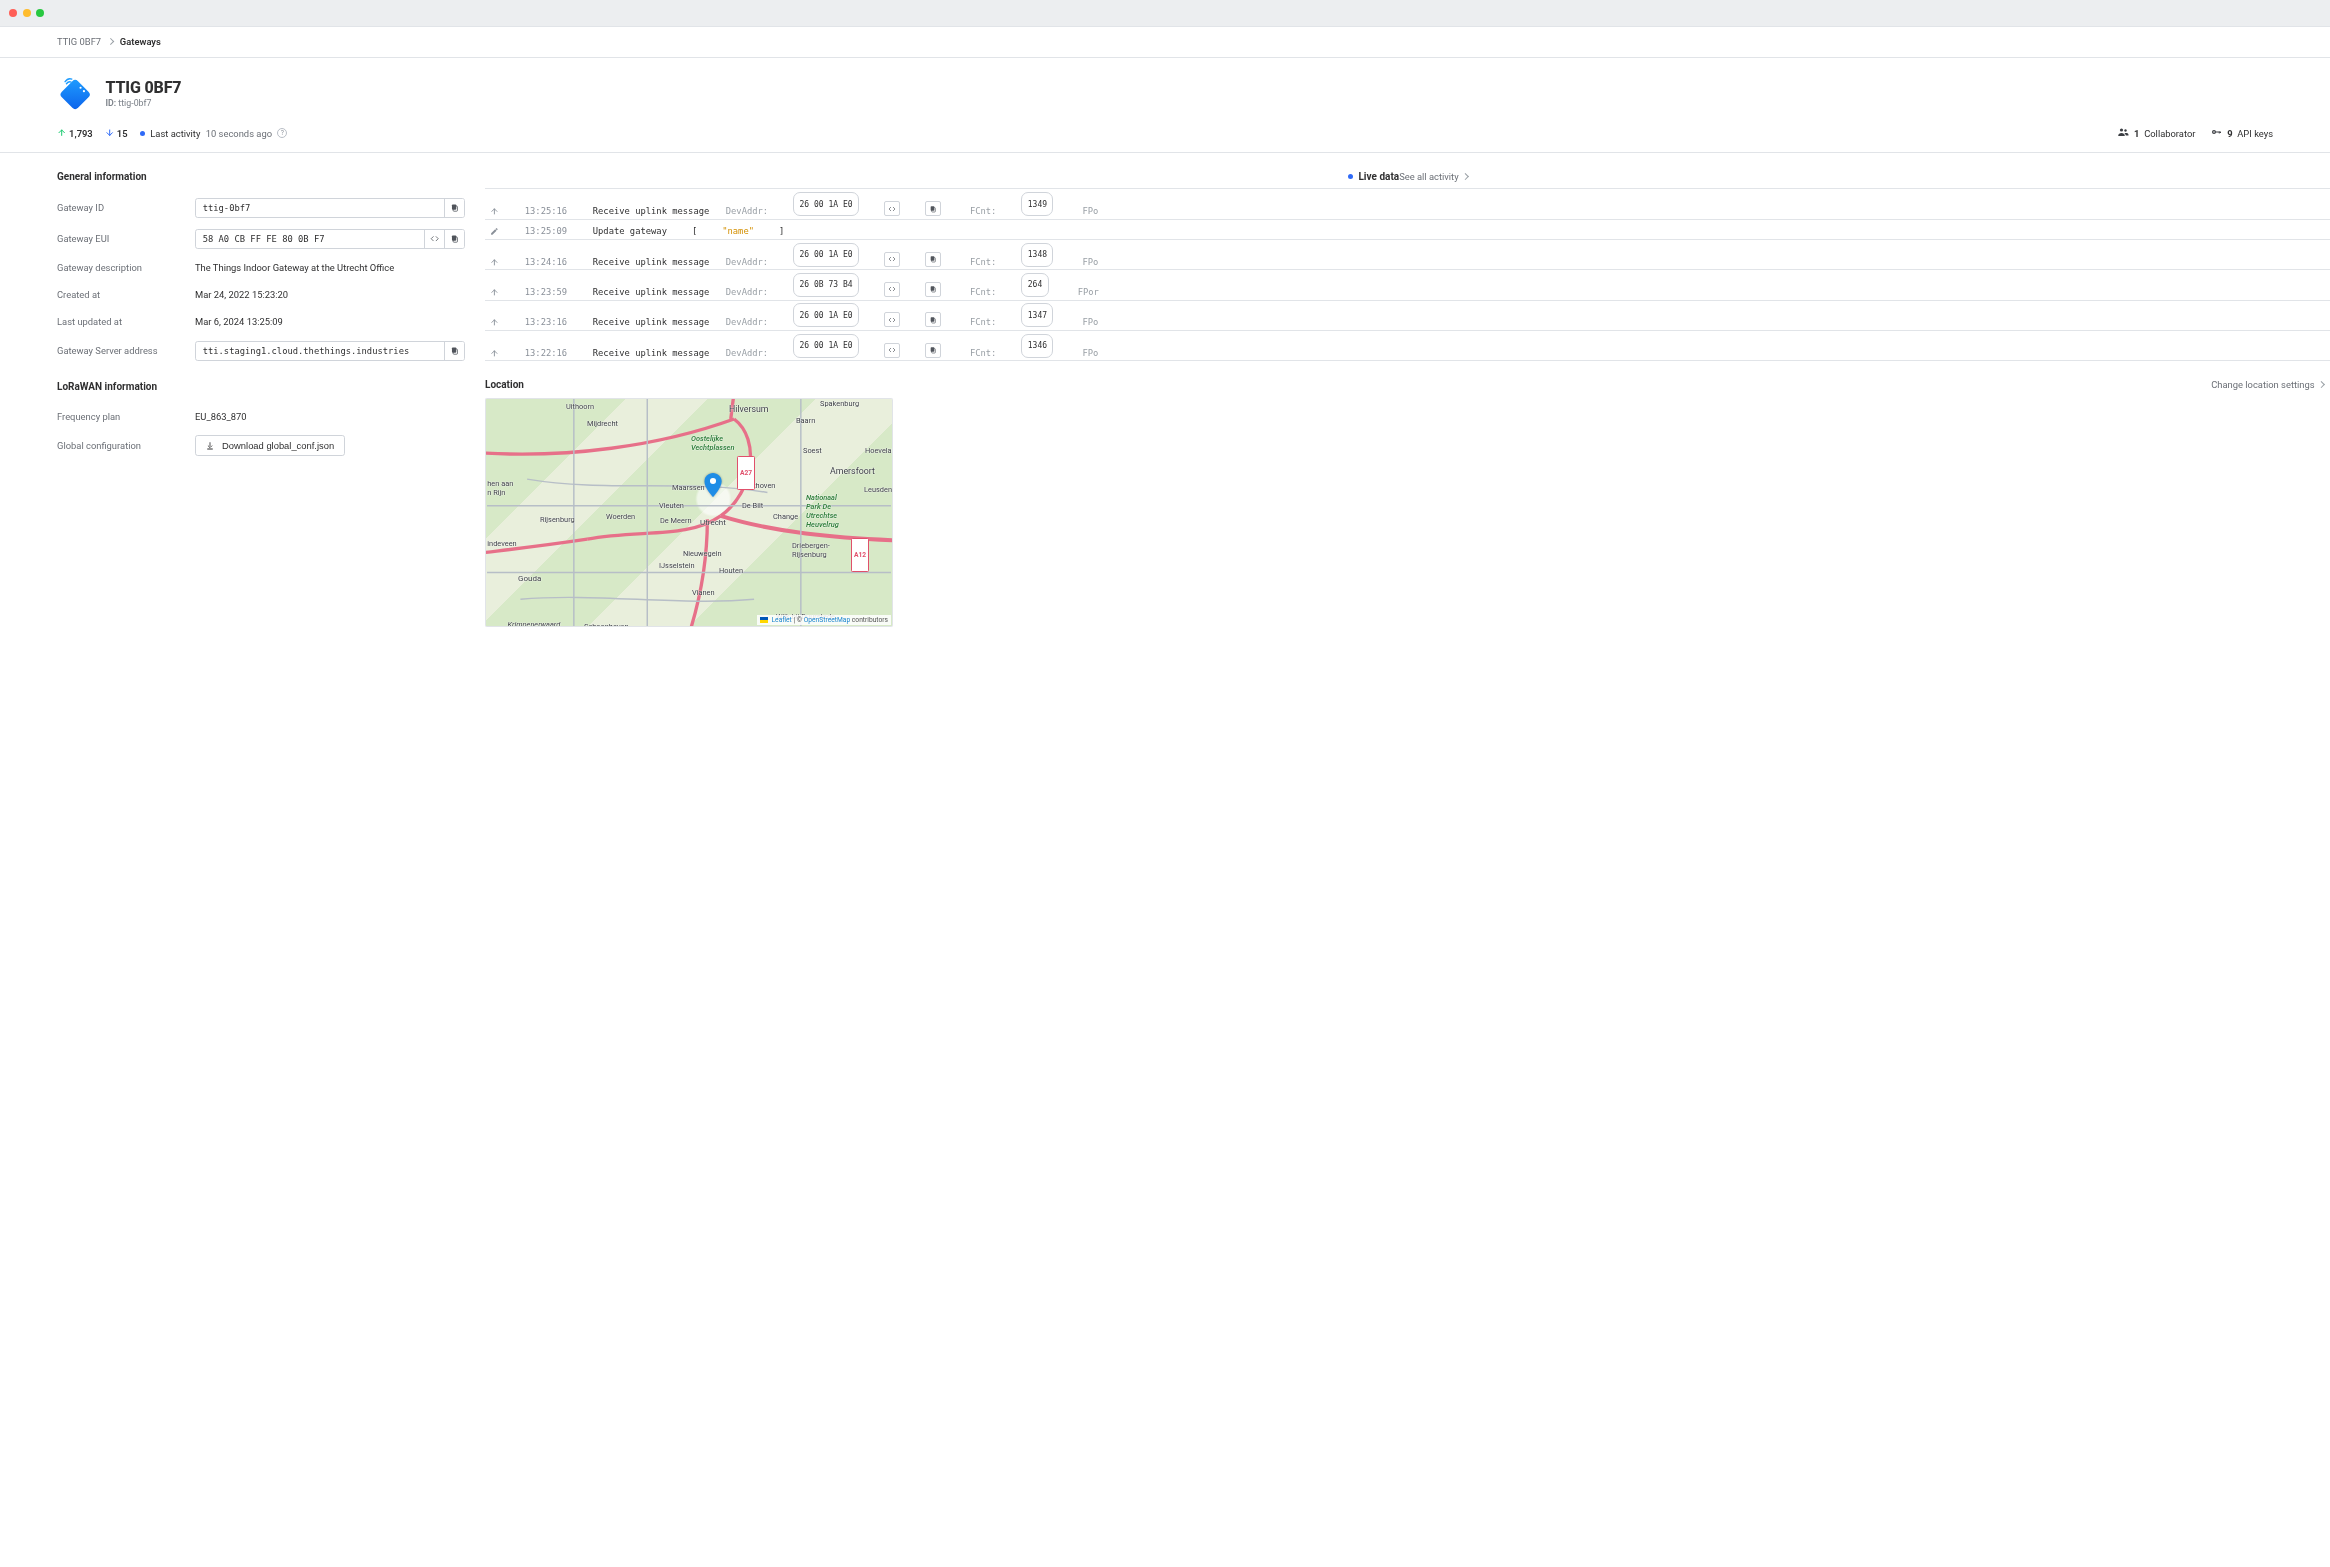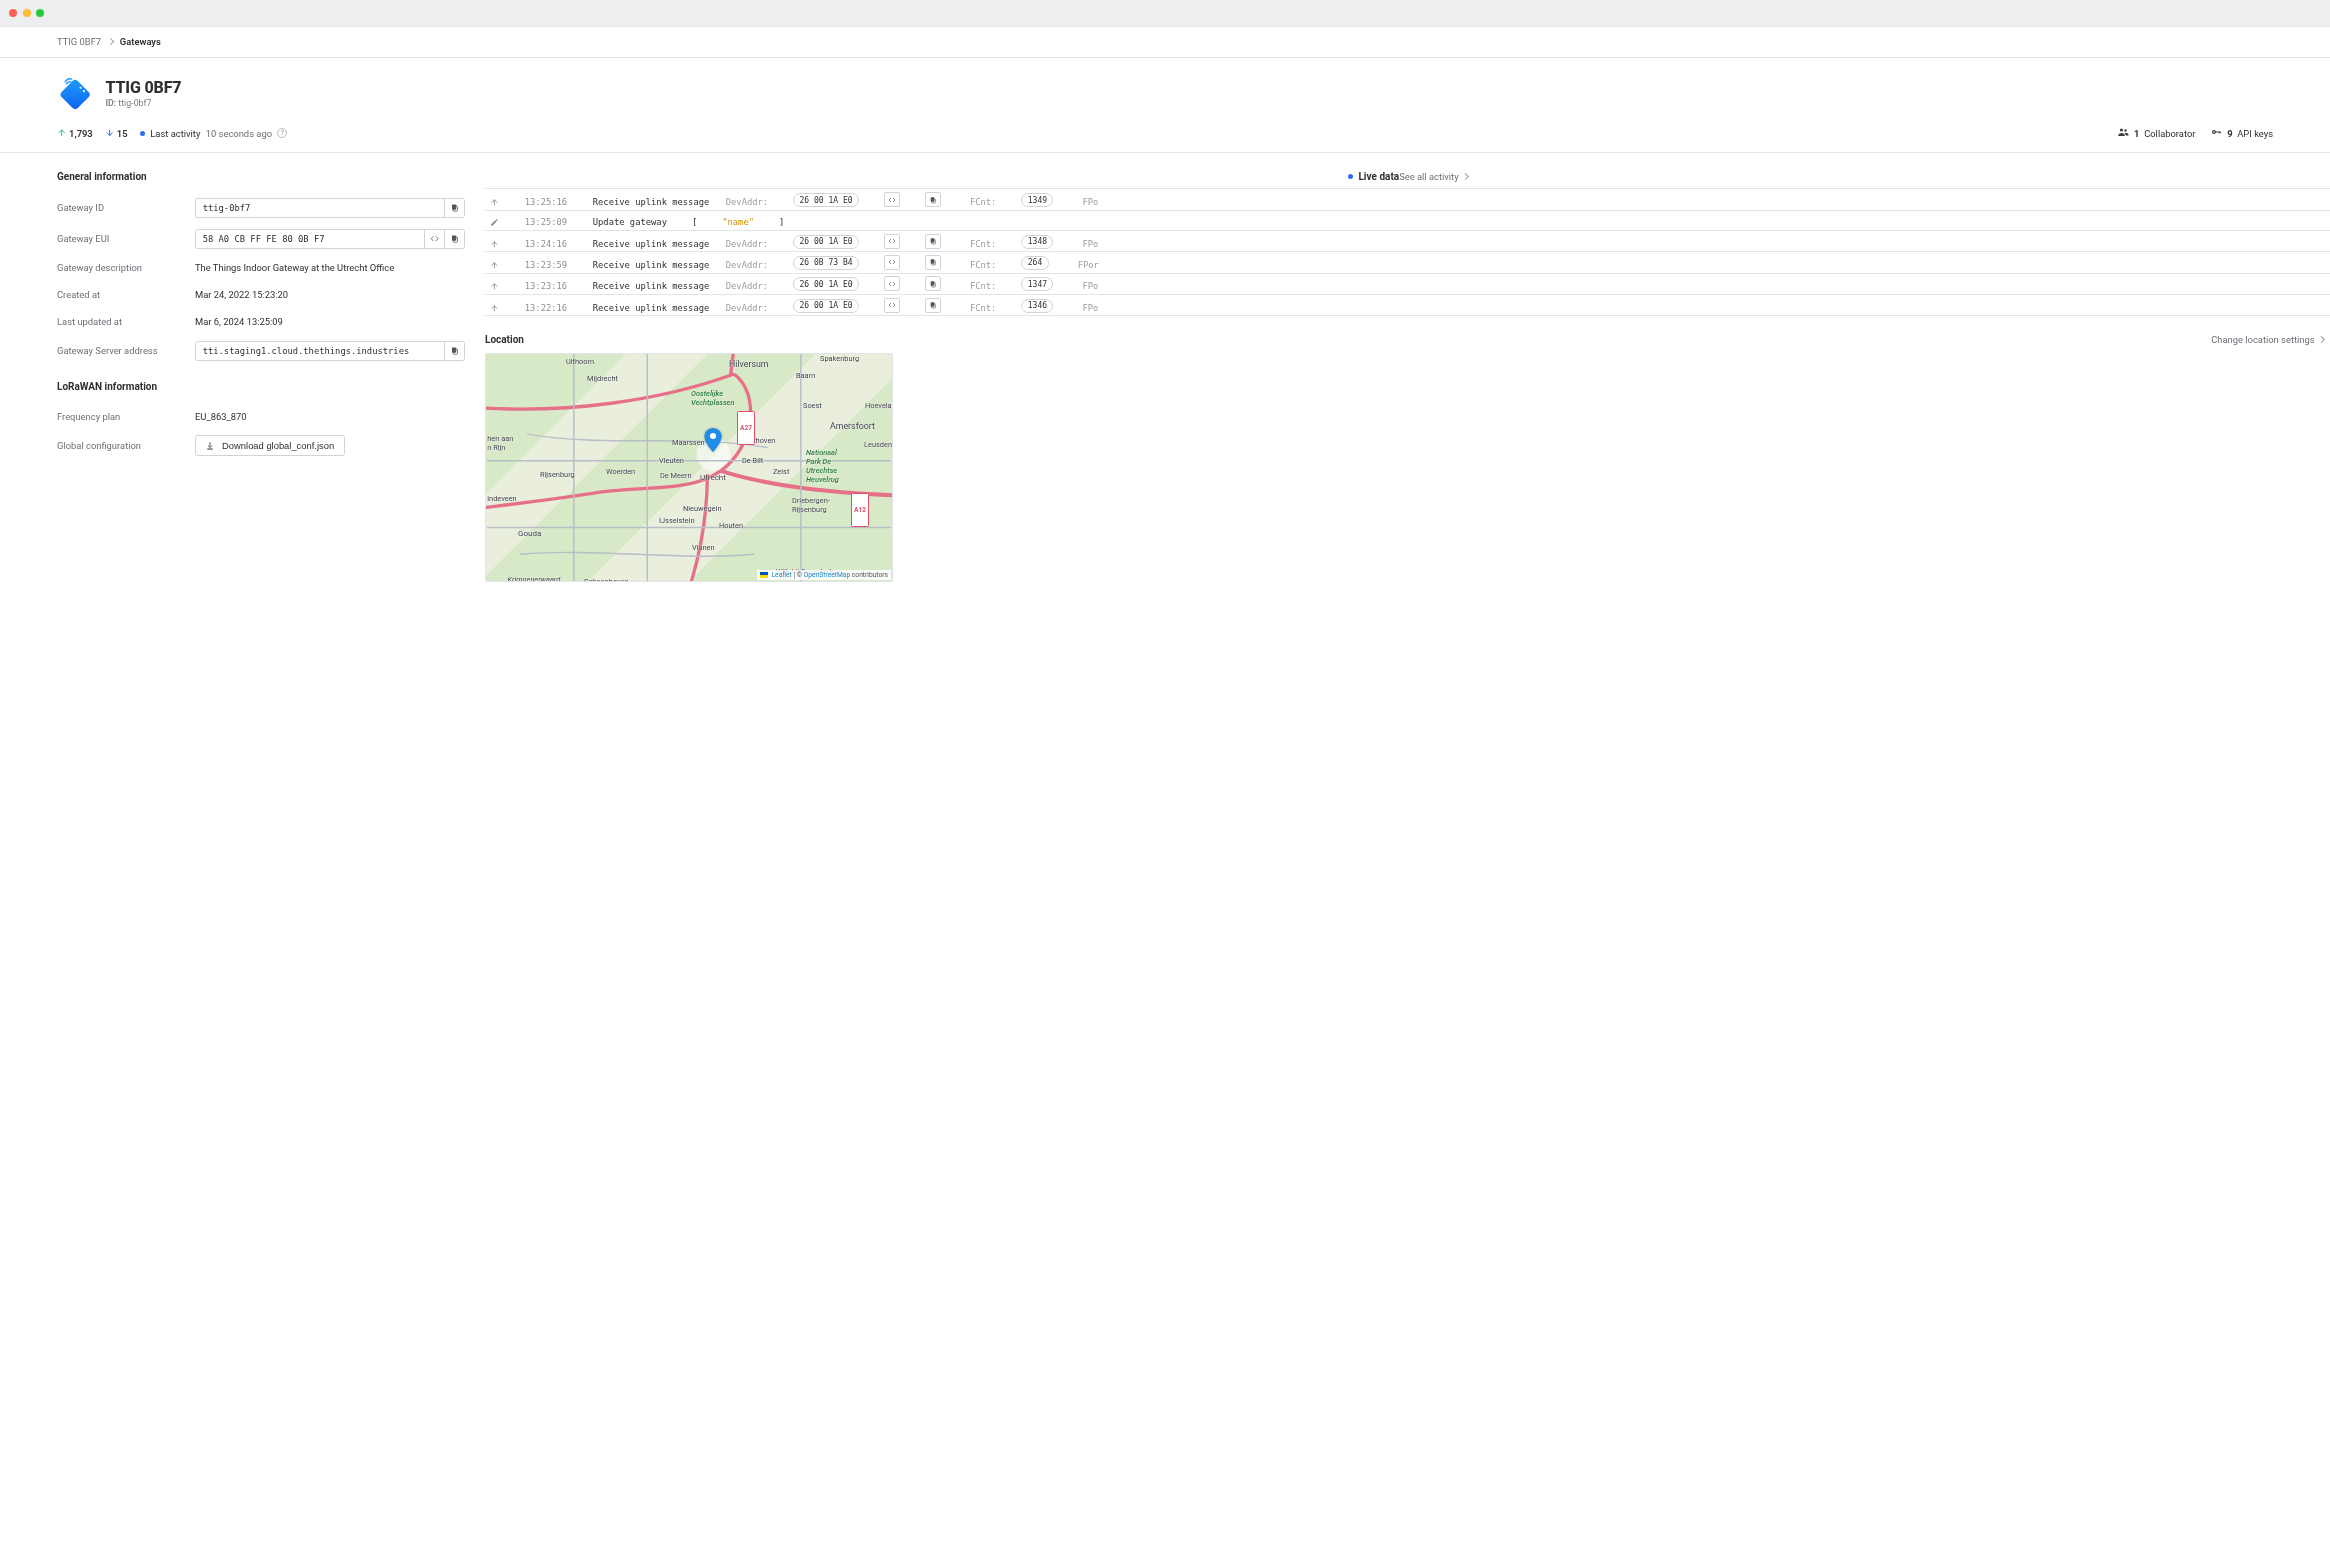--- a/index.html
+++ b/index.html
@@ -146,21 +146,21 @@
     font-family: ui-monospace, SFMono-Regular, Menlo, Consolas, monospace;
     font-size:8.8px; color:var(--text); min-height:20px;
     white-space:nowrap; overflow:hidden;
   }
   .live-row .icon { color:#8a9099; display:flex; width:9.4px; }
   .live-row .icon svg { width:8.8px; height:8.8px; }
   .live-row .ts { color:#8a9099; width:43px; }
   .live-row .msg { color:var(--text); width:108px; }
   .live-row .k { color:#9aa0a6; }
   .pill {
-    display:inline-flex; align-items:center; padding:0 5.4px; height:14px;
+    display:inline-flex; align-items:center; padding:0 5.4px; height:24px;
     border:0.7px solid var(--border-strong); border-radius:7px;
     font-family: ui-monospace, SFMono-Regular, Menlo, Consolas, monospace;
     font-size:8px; color:var(--code); background:#fff;
   }
   .mini-btn {
     width:16px; height:15px; display:inline-flex; align-items:center; justify-content:center;
     border:0.7px solid var(--border-strong); border-radius:2px; color:#50545b; background:#fff; cursor:pointer;
   }
   .mini-btn svg { width:8px; height:8px; }
   .update-row .msg { width:auto; }
@@ -587,21 +587,21 @@
               <path d="M60 120 C 180 140, 300 120, 420 140"></path>
             </g>
           </svg>
 
           <div class="city" style="left:243px;top:5.4px;font-size:8.8px;">Hilversum</div>
           <div class="city" style="left:310px;top:17.5px;">Baarn</div>
           <div class="city" style="left:317px;top:47px;">Soest</div>
           <div class="city" style="left:344px;top:67px;font-size:8.8px;">Amersfoort</div>
           <div class="city" style="left:259px;top:82px;">Bilthoven</div>
           <div class="city" style="left:256px;top:102px;">De Bilt</div>
-          <div class="city" style="left:287px;top:113px;">Zeist</div>
+          <div class="city" style="left:287px;top:113px;">Change</div>
           <div class="city" style="left:214px;top:119px;font-size:8px;">Utrecht</div>
           <div class="city" style="left:197px;top:150px;">Nieuwegein</div>
           <div class="city" style="left:233px;top:167px;">Houten</div>
           <div class="city" style="left:206px;top:189px;">Vianen</div>
           <div class="city" style="left:306px;top:142px;white-space:pre;">Driebergen-
 Rijsenburg</div>
           <div class="city" style="left:378px;top:86px;">Leusden</div>
           <div class="city" style="left:379px;top:47px;">Hoevelake</div>
           <div class="city" style="left:186px;top:84px;">Maarssen</div>
           <div class="city" style="left:173px;top:102px;">Vleuten</div>

